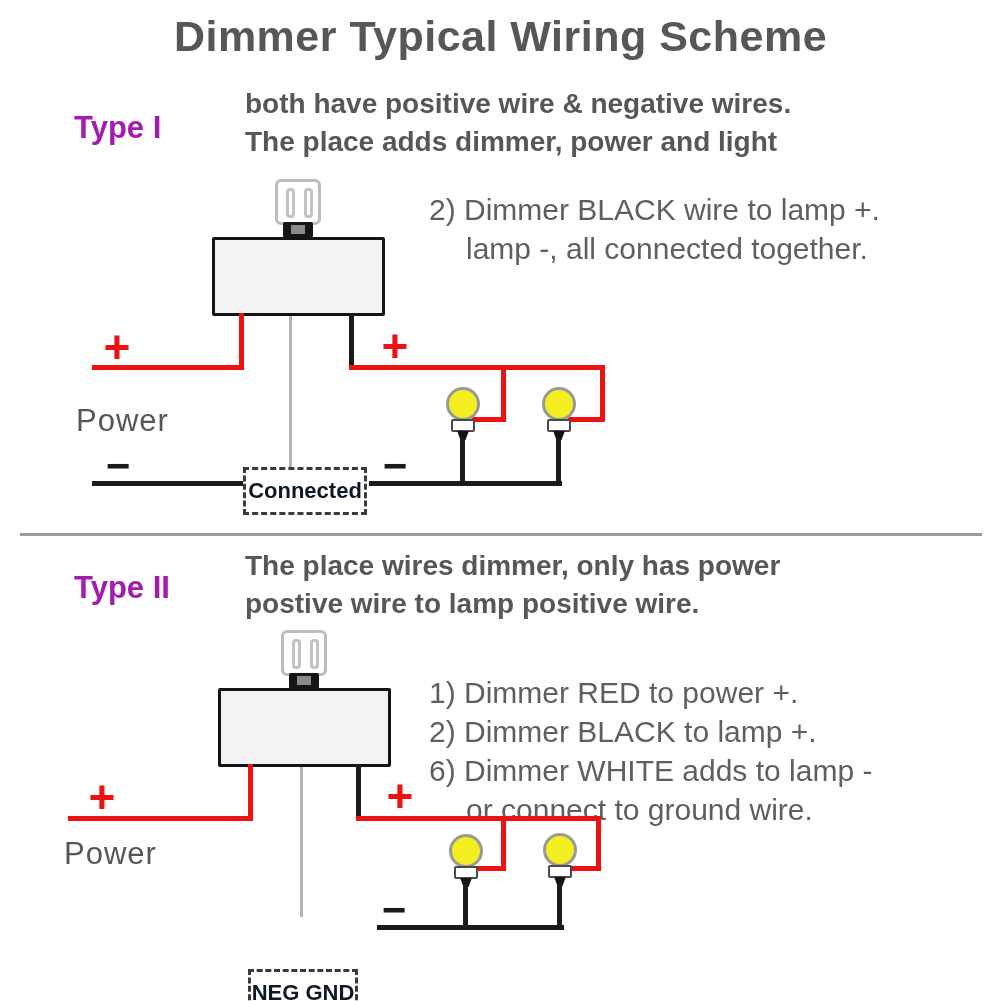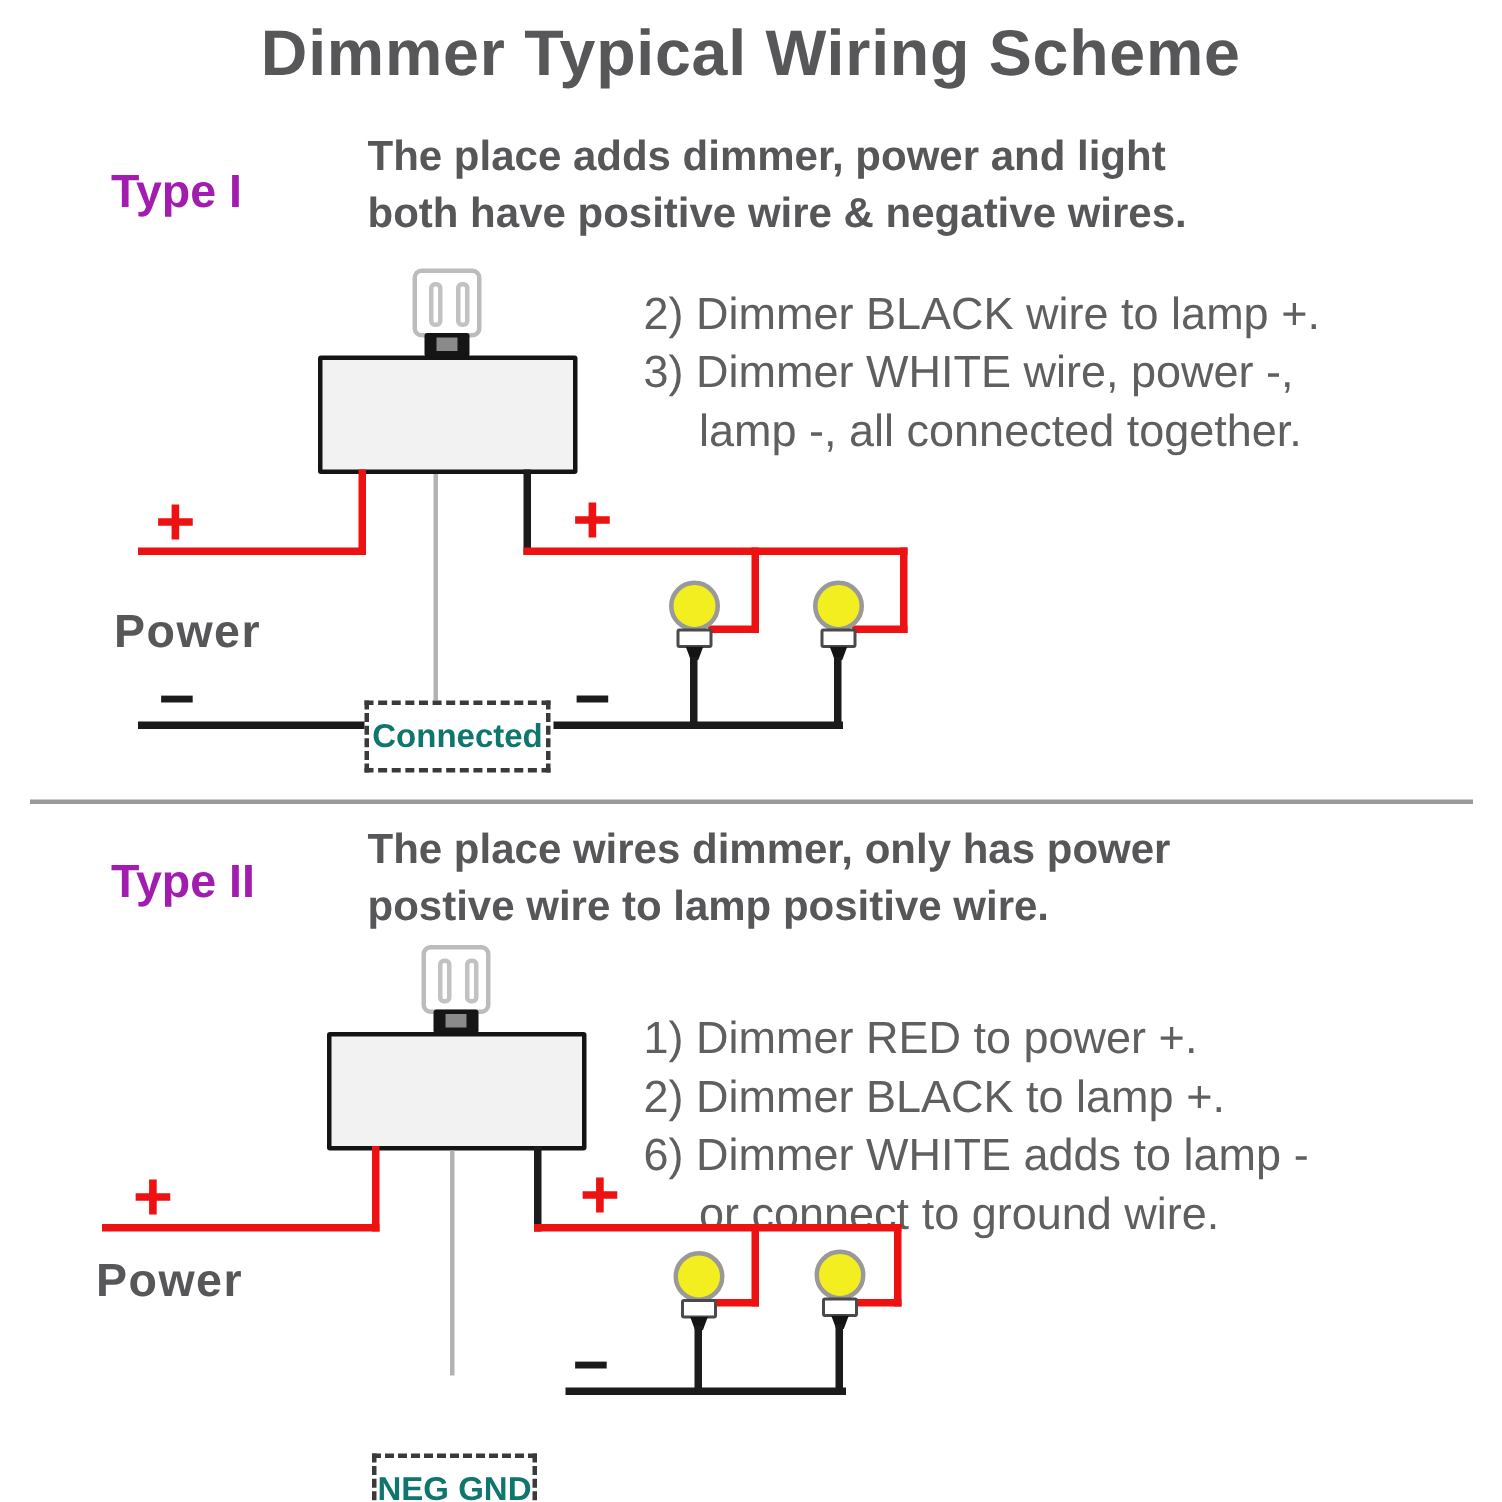--- a/index.html
+++ b/index.html
@@ -9,21 +9,21 @@
   }
   .abs{position:absolute;}
   .title{
     left:0;top:12px;width:1001px;text-align:center;
     font-size:43px;font-weight:900;letter-spacing:.5px;color:#57575a;
   }
   .type-label{font-size:31px;font-weight:900;color:#a21caf;}
   .desc{font-size:28px;font-weight:800;line-height:38px;color:#57575a;white-space:nowrap;}
   .steps{font-size:30px;font-weight:400;line-height:39px;color:#5f5f5f;white-space:nowrap;}
   .steps .indent{padding-left:37px;}
-  .power{font-size:31px;font-weight:700;color:#57575a;letter-spacing:1px;}
+  .power{font-size:31px;font-weight:400;color:#57575a;letter-spacing:1px;}
   .wire{position:absolute;}
   .red{background:#ee1111;}
   .blk{background:#1b1b1b;}
   .gry{background:#b3b3b3;}
   .sym{
     position:absolute;width:30px;height:30px;display:flex;align-items:center;justify-content:center;
     font-weight:800;line-height:1;
   }
   .sym.plus{color:#ee1111;font-size:46px;}
   .sym.minus{color:#1b1b1b;font-size:42px;font-weight:900;}
@@ -43,21 +43,21 @@
   .knob .slot.s2{left:26px;}
   .knob-connector{
     position:absolute;width:30px;height:16px;background:#151515;border-radius:2px;
   }
   .knob-connector .inner{
     position:absolute;left:8px;top:3px;width:14px;height:9px;background:#8a8a8a;
   }
   .junction{
     position:absolute;box-sizing:border-box;background:#ffffff;border:3px dashed #3a3a3a;
     display:flex;align-items:center;justify-content:center;
-    font-size:22px;font-weight:800;color:#0f766e;white-space:nowrap;
+    font-size:22px;font-weight:800;color:#0f172a;white-space:nowrap;
   }
   .bulb{
     position:absolute;width:34px;height:34px;box-sizing:border-box;border-radius:50%;
     background:#f2ee20;border:3px solid #999999;
   }
   .bulb-base{
     position:absolute;width:24px;height:13px;box-sizing:border-box;
     background:#ffffff;border:2px solid #4a4a4a;border-radius:2px;
   }
   .bulb-stem{
@@ -69,26 +69,25 @@
 </head>
 <body>
 
 <div id="canvas">
 
   <div class="abs title">Dimmer Typical Wiring Scheme</div>
 
   <div>
     <div class="abs type-label" style="left:74px;top:110px;">Type I</div>
     <div class="abs desc" style="left:245px;top:85px;">
+      <div>both have positive wire &amp; negative wires.</div>
       <div>The place adds dimmer, power and light</div>
-      <div>both have positive wire &amp; negative wires.</div>
     </div>
     <div class="abs steps" style="left:429px;top:190px;">
       <div>2) Dimmer BLACK wire to lamp +.</div>
-      <div>3) Dimmer WHITE wire, power -,</div>
       <div class="indent">lamp -, all connected together.</div>
     </div>
 
     <div class="knob" style="left:275px;top:179px;">
       <div class="slot s1"></div>
       <div class="slot s2"></div>
     </div>
     <div class="knob-connector" style="left:283px;top:222px;">
       <div class="inner"></div>
     </div>

